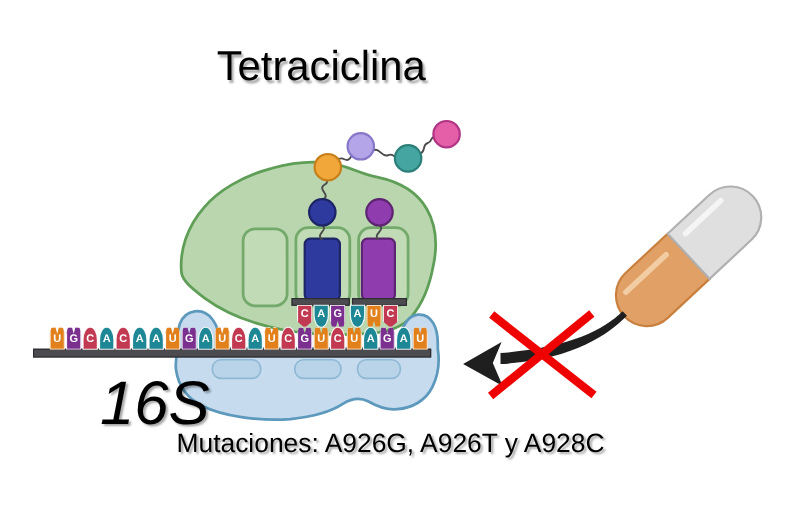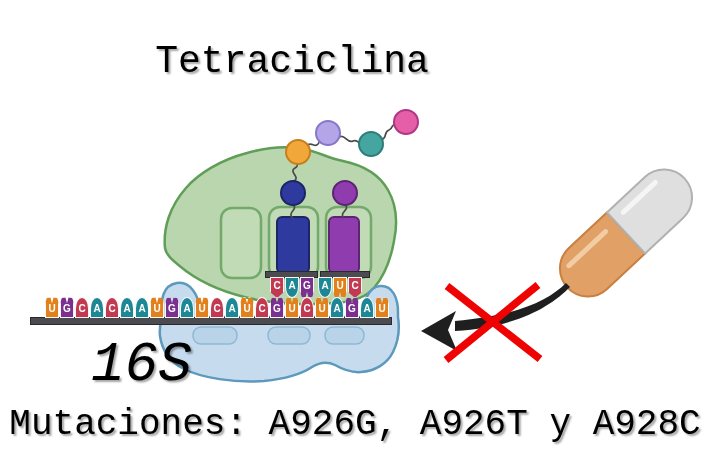--- a/index.html
+++ b/index.html
@@ -2,24 +2,24 @@
 <html><head>
 <meta charset="utf-8">
 <style>
   html,body{margin:0;padding:0;background:#fff;}
   .stage{
     position:relative;width:719px;height:463px;overflow:hidden;background:#ffffff;
     font-family:"Liberation Sans", sans-serif;
   }
   .stage svg{position:absolute;left:0;top:0;z-index:1;}
   .txt{position:absolute;color:#000;white-space:nowrap;z-index:5;
-       text-shadow:2px 2px 2px rgba(0,0,0,0.35);font-family:Liberation Mono, monospace;}
+       text-shadow:2px 2px 2px rgba(0,0,0,0.35);}
   .title{left:292px;top:40px;transform:translateX(-50%);font-size:38px;}
   .sub16s{left:91px;top:333px;font-size:56px;font-style:italic;}
-  .mutations{left:355px;top:404px;transform:translateX(-50%);font-size:36px;}
+  .mutations{left:355px;top:390px;transform:translateX(-50%);font-size:24px;}
   .bar{position:absolute;background:#4c4c50;border:1px solid #2a2a2e;z-index:3;box-sizing:border-box;}
   .mrna-bar{left:30px;top:317px;width:362px;height:8px;}
   .trna-bar1{left:265px;top:271px;width:53px;height:7px;z-index:2;}
   .trna-bar2{left:320px;top:271px;width:50px;height:7px;z-index:2;}
   .tile{
     position:absolute;width:14px;height:21px;box-sizing:border-box;
     display:flex;justify-content:center;color:#fff;
     font-size:10px;font-weight:bold;z-index:4;line-height:1;
     border:1px solid rgba(255,255,255,0.95);
   }

